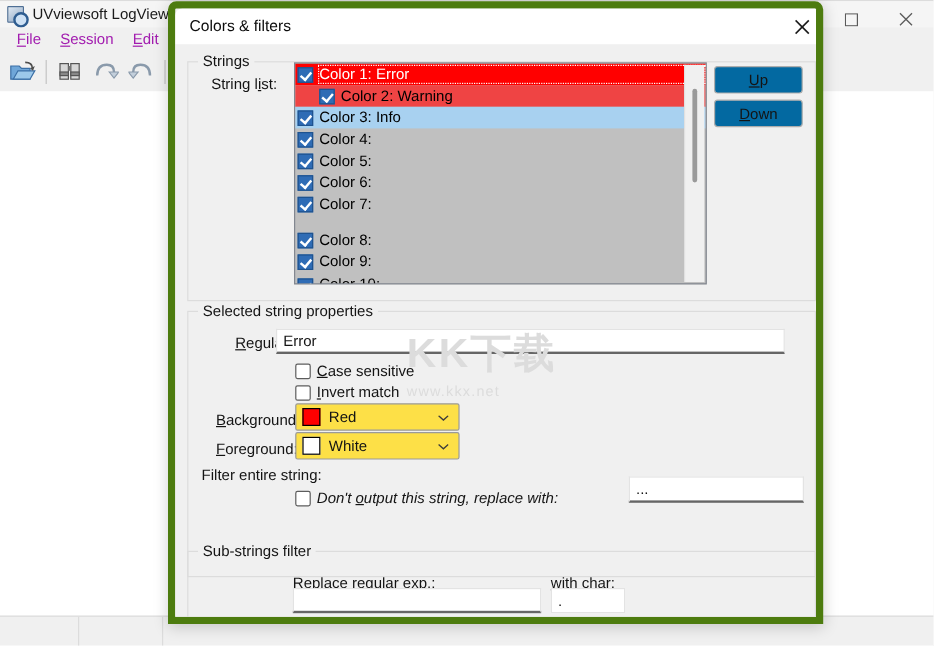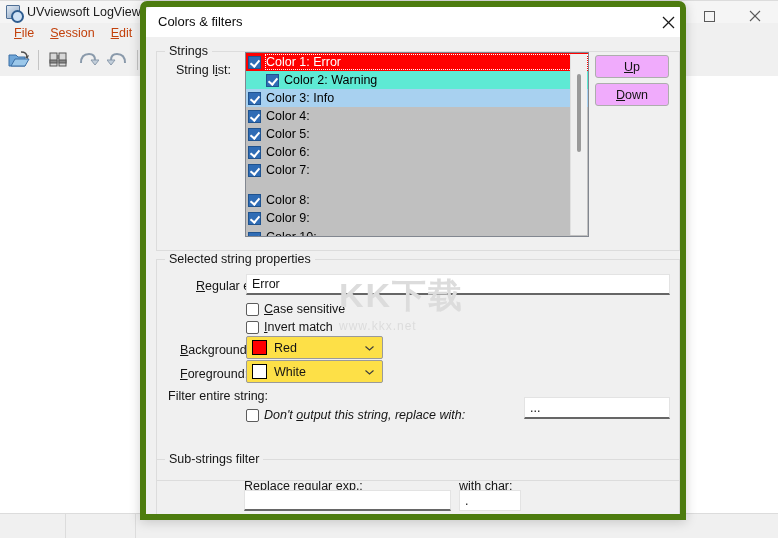--- a/index.html
+++ b/index.html
@@ -80,21 +80,21 @@
     width: 778px; height: 20px;
     background: #f0f0f0;
     display: flex;
     align-items: center;
     padding-left: 6px;
     box-sizing: border-box;
   }
   .menu-item {
     padding: 1px 8px;
     font-size: 12.5px;
-    color: #c2410c;
+    color: #a21caf;
     white-space: nowrap;
   }
   .menu-item u { text-decoration: underline; }
 
   .app-toolbar {
     position: absolute;
     left: 0; top: 42px;
     width: 778px; height: 33px;
     background: #f0f0f0;
     display: flex;
@@ -281,21 +281,21 @@
     position: absolute;
     left: 6px; top: 20px;
     width: 4px; height: 78px;
     background: #9a9a9a;
     border-radius: 2px;
   }
 
   
   .btn {
     position: absolute;
-    background: #f0abfc;
+    background: #0369a1;
     border: 1px solid #adadad;
     border-radius: 3px;
     font-size: 12.5px;
     color: #141414;
     display: flex;
     align-items: center;
     justify-content: center;
     box-sizing: border-box;
   }
   .btn u { text-decoration: underline; }
@@ -465,21 +465,21 @@
       <div class="lbl" style="left:30px; top:26px;">
         String l<u>i</u>st:
       </div>
 
       <div class="listbox" style="left:99px; top:15px; width:344px; height:185px;">
         <div id="list-rows">
             <div class="list-row focused" style="background: rgb(255, 0, 0); color: rgb(255, 255, 255);">
               <span class="cb"></span>
               <span class="rowtext">Color 1: Error</span>
             </div>
-            <div class="list-row" style="background: #5eead4; color: rgb(0, 0, 0); padding-left: 20px;">
+            <div class="list-row" style="background: #ef4444; color: rgb(0, 0, 0); padding-left: 20px;">
               <span class="cb"></span>
               <span class="rowtext">Color 2: Warning</span>
             </div>
             <div class="list-row" style="background: rgb(168, 209, 240); color: rgb(0, 0, 0);">
               <span class="cb"></span>
               <span class="rowtext">Color 3: Info</span>
             </div>
             <div class="list-row" style="color: rgb(0, 0, 0);">
               <span class="cb"></span>
               <span class="rowtext">Color 4:</span>
@@ -525,21 +525,21 @@
         <span><u>D</u><span>own</span></span>
       </div>
 
       <div class="group" style="left:10px; top:222px; width:524px; height:222px;">
         <div class="group-title">Selected string properties</div>
       </div>
 
       <div class="lbl" style="left:50px; top:242px;">
         <u>R</u>egular exp.:
       </div>
-      <div class="tinput" style="left:100px; top:237px; width:424px; height:21px;">
+      <div class="tinput" style="left:84px; top:237px; width:424px; height:21px;">
         <span>Error</span>
       </div>
 
       <div class="chk" style="left:100px; top:265px;">
         <span class="box"></span>
         <span><u>C</u><span>ase sensitive</span></span>
       </div>
       <div class="chk" style="left:100px; top:283px;">
         <span class="box"></span>
         <span><u>I</u><span>nvert match</span></span>

